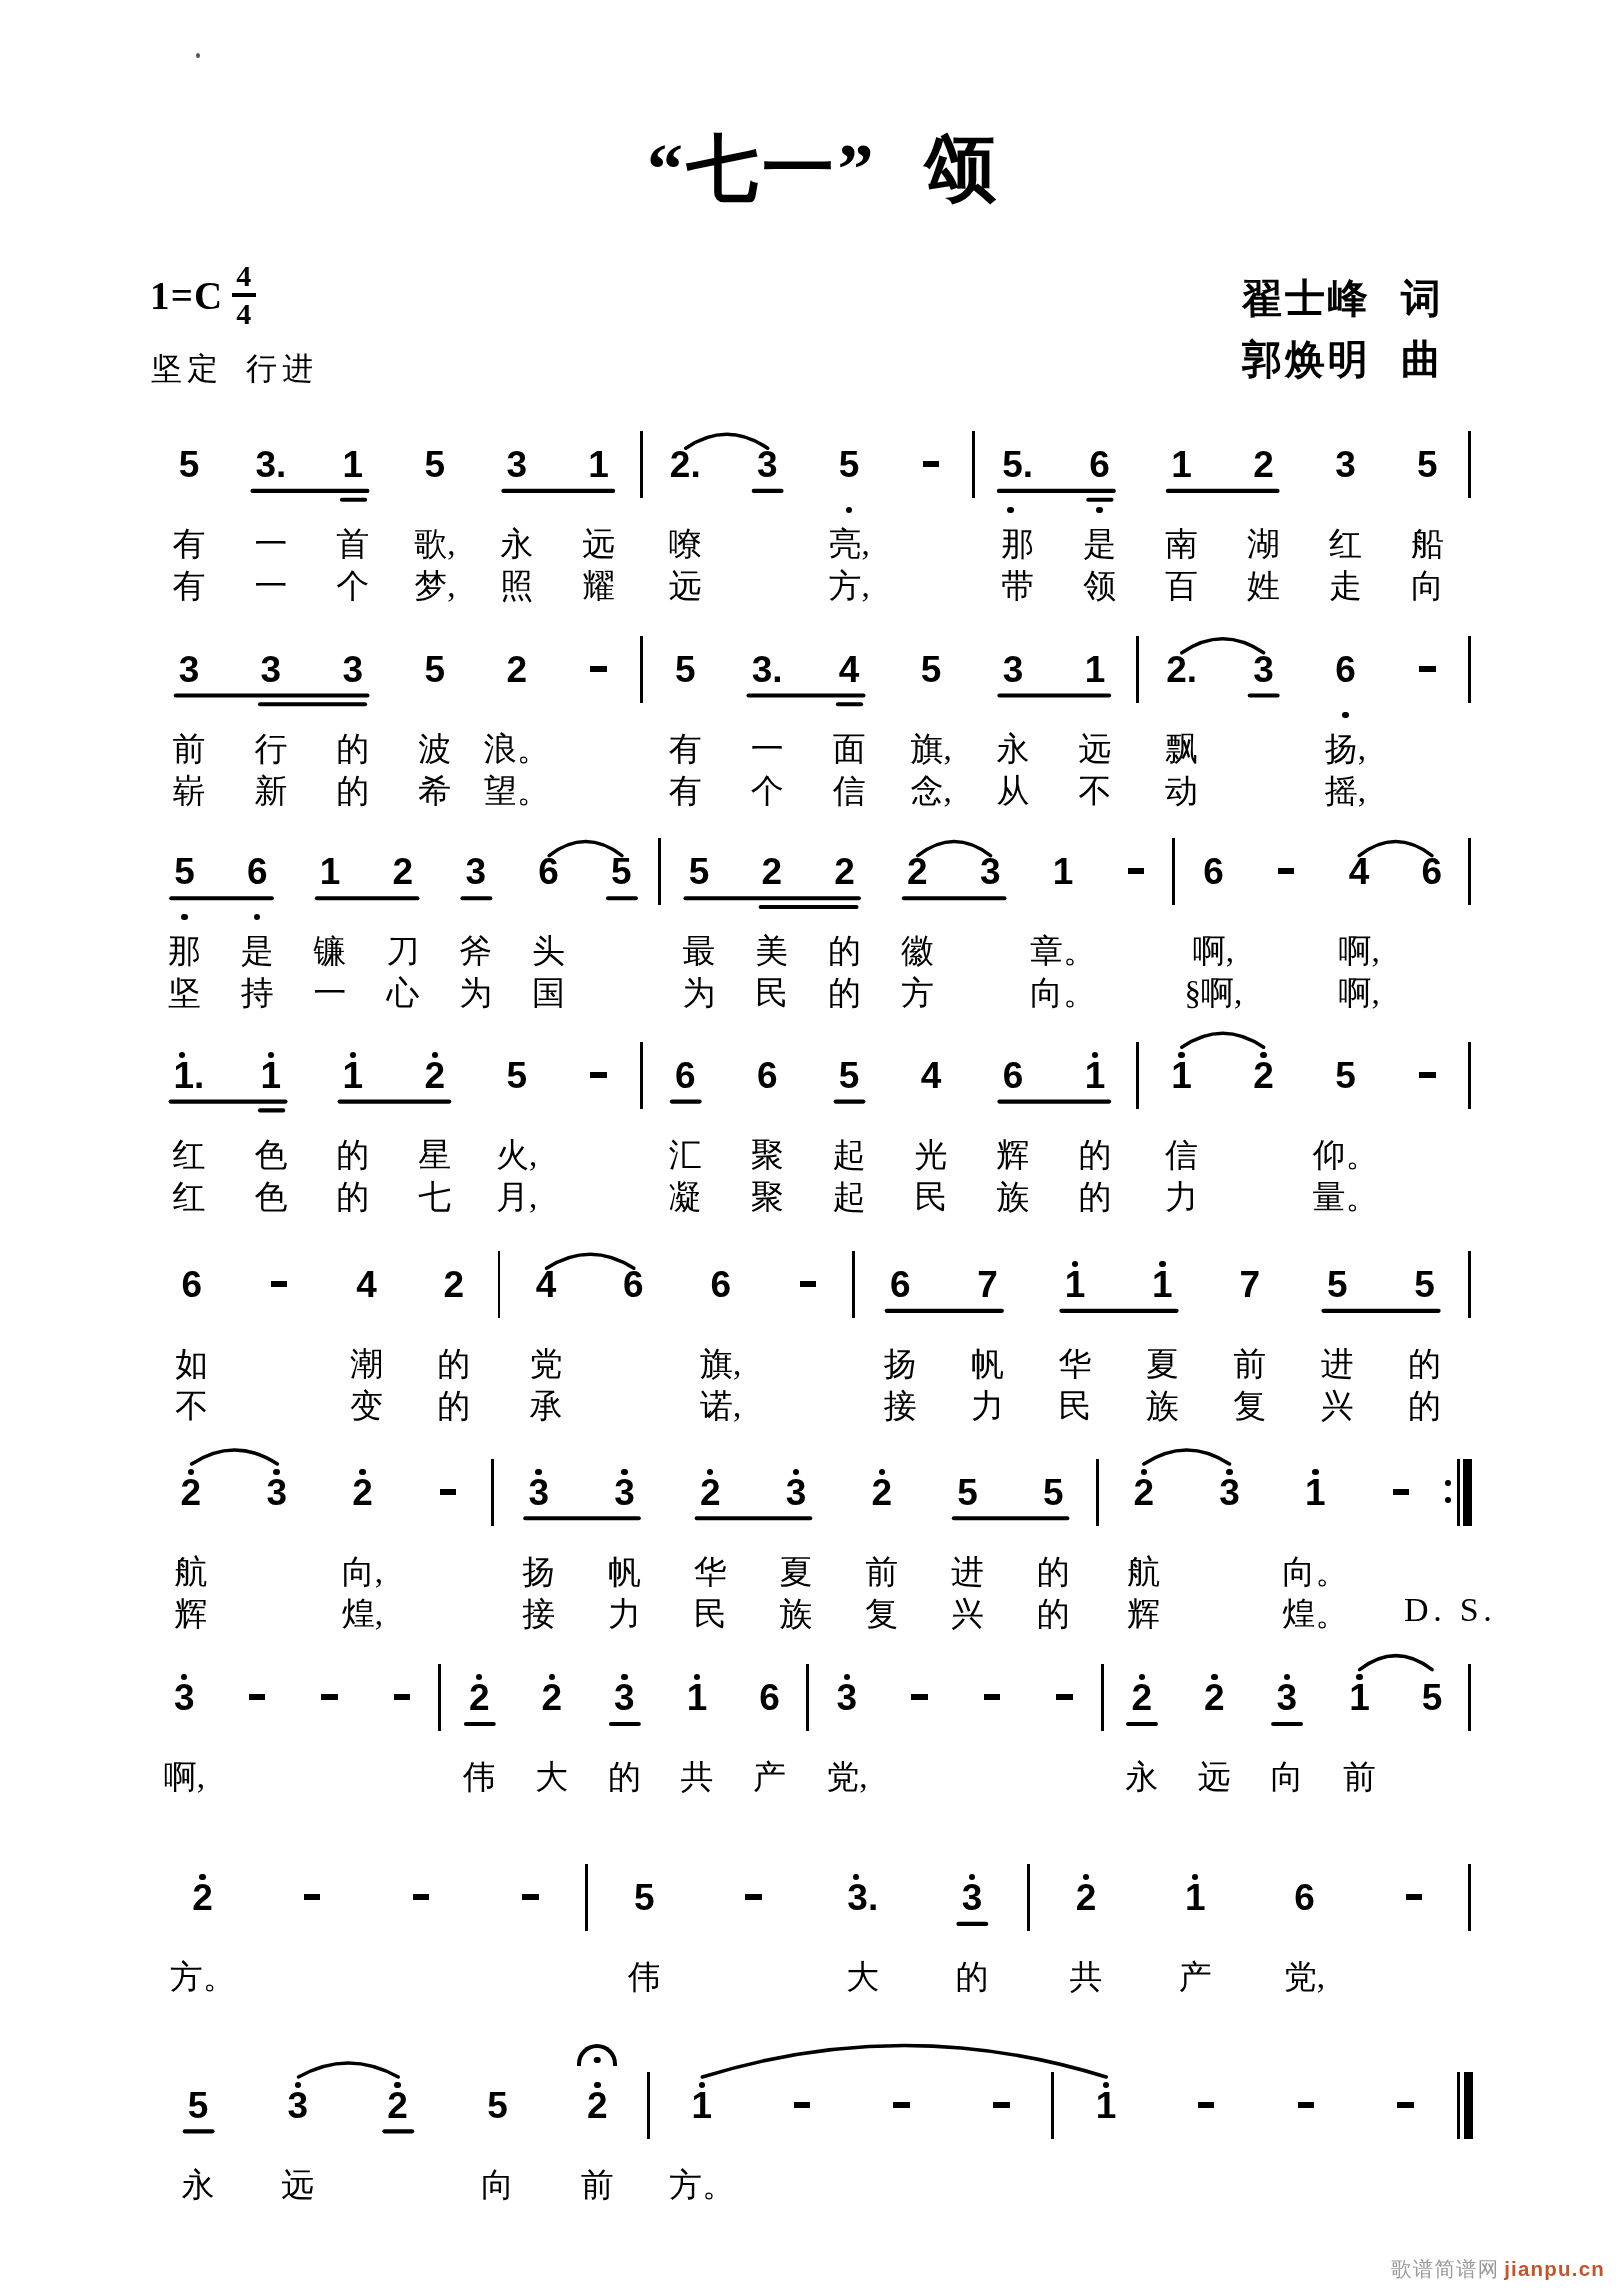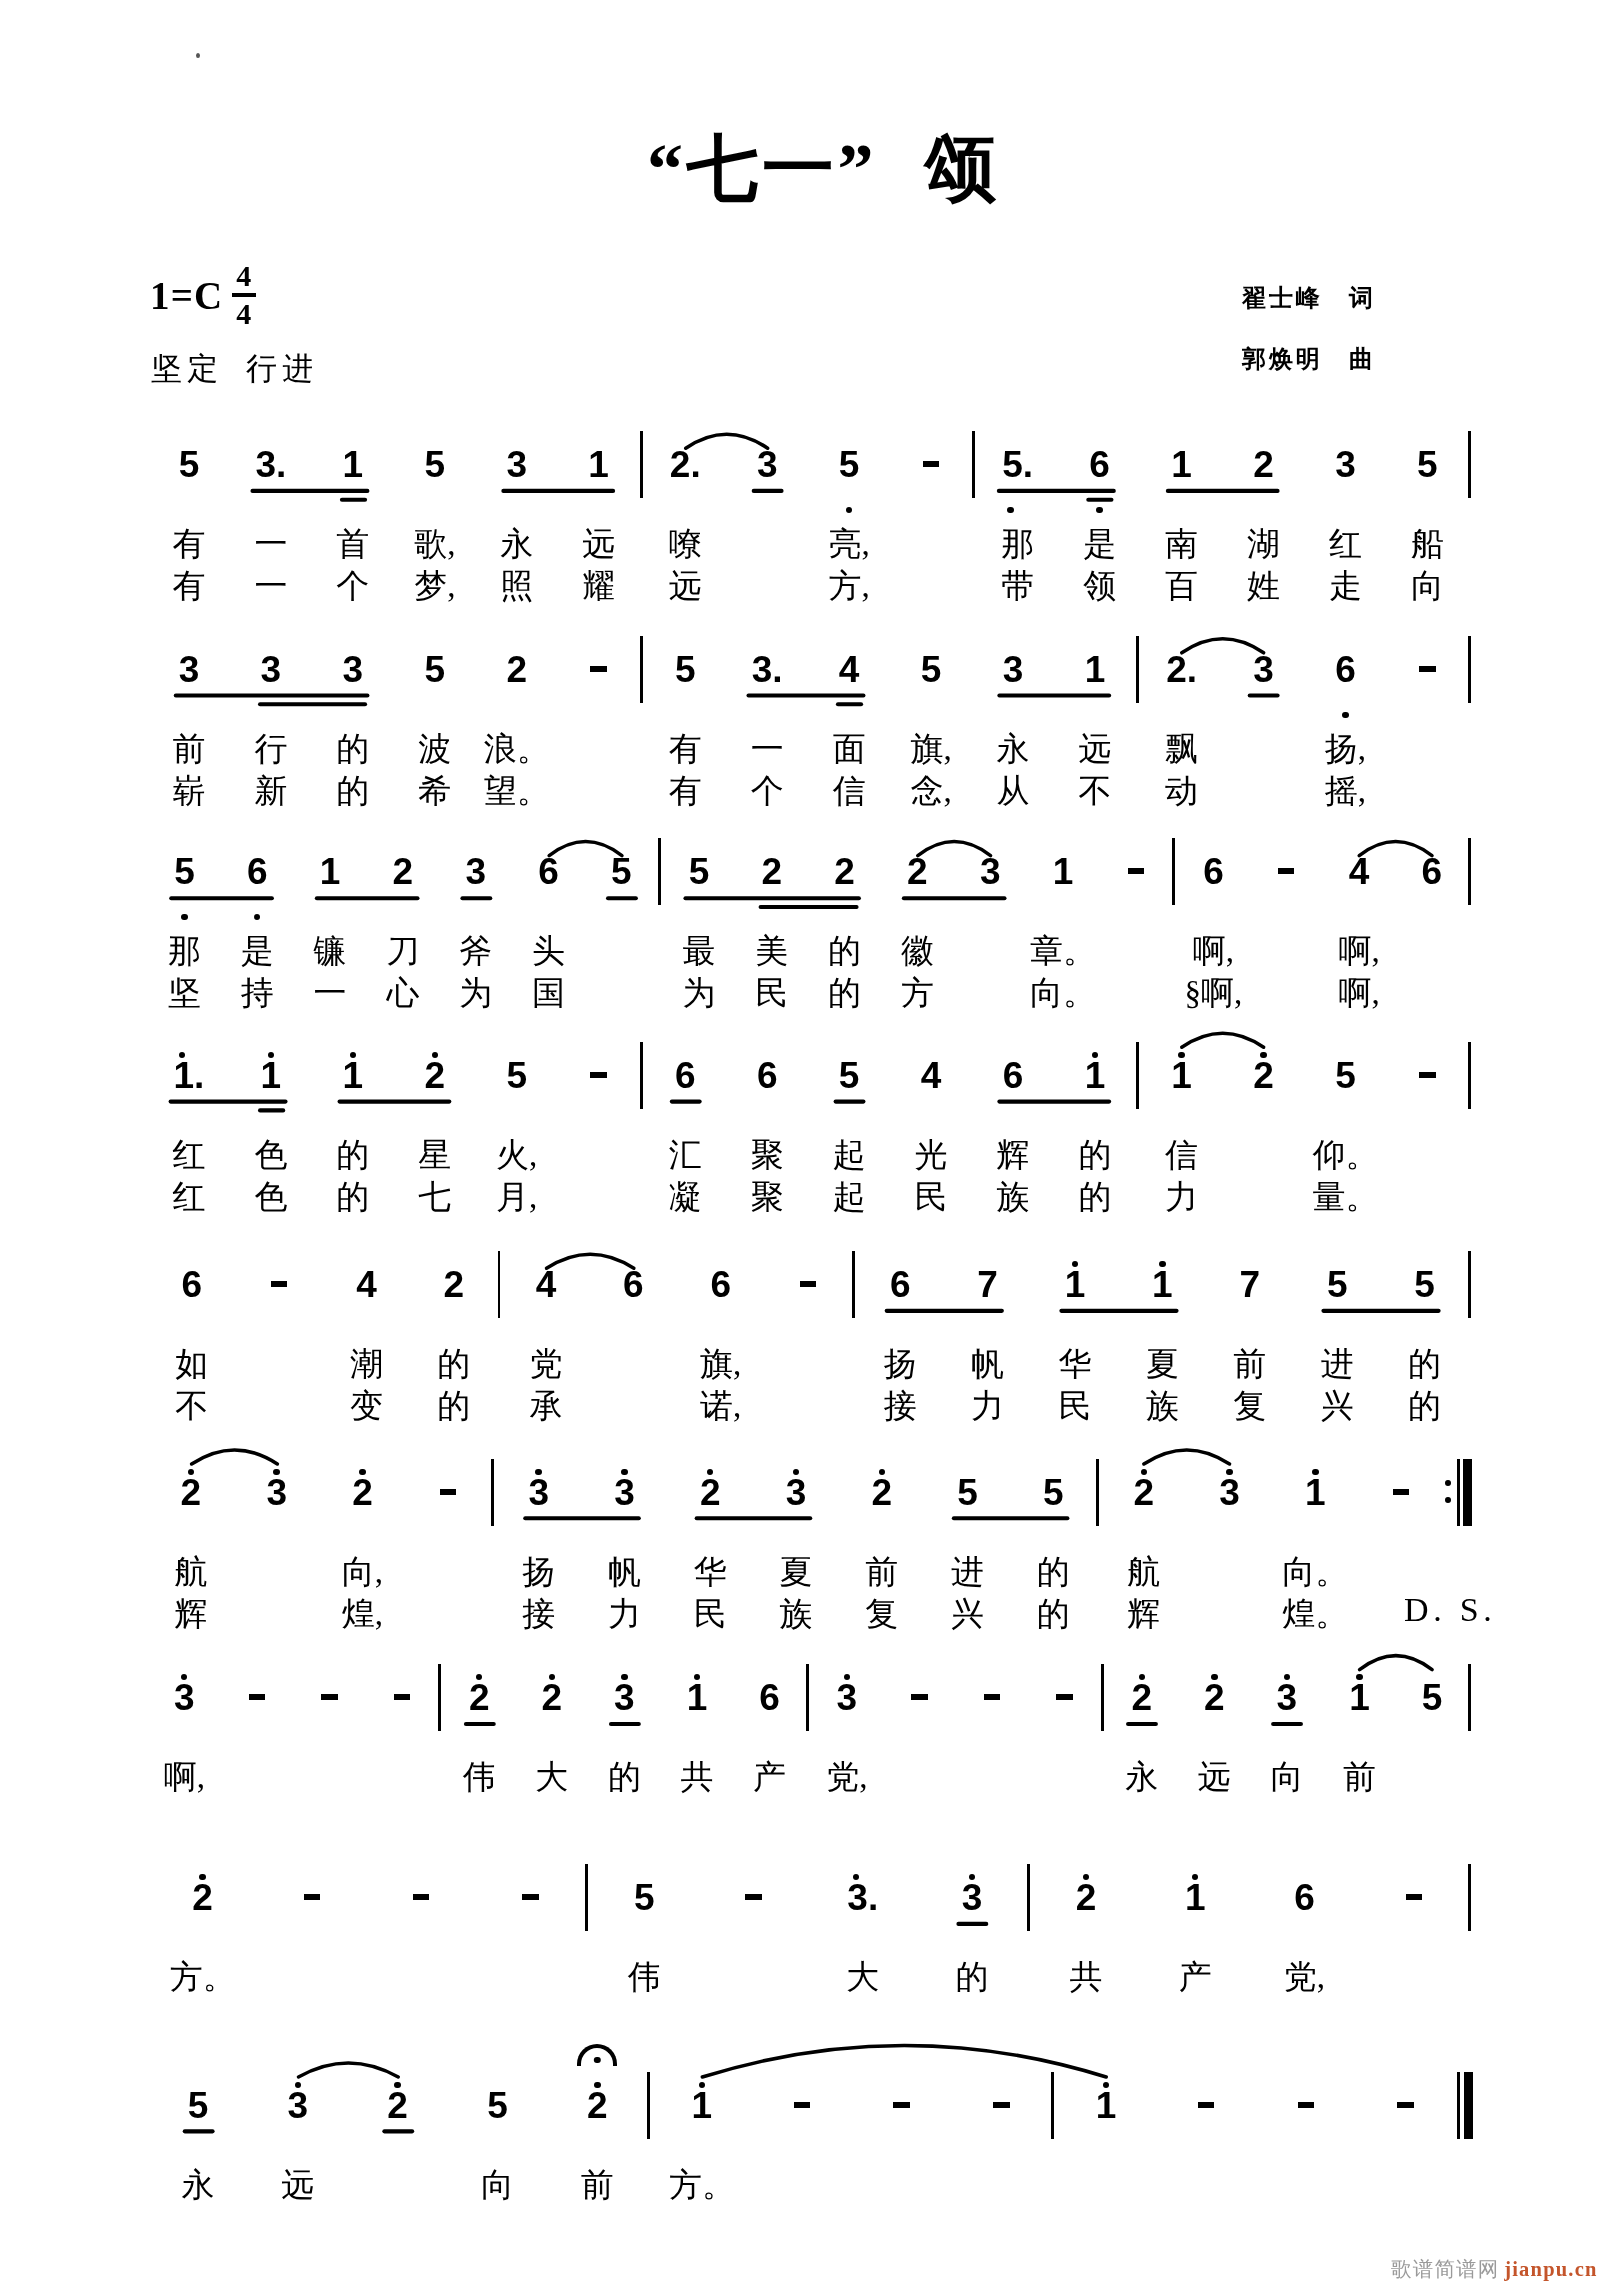--- a/index.html
+++ b/index.html
@@ -7,21 +7,21 @@
   body{width:1623px;height:2295px;position:relative;font-family:"Liberation Serif",serif;color:#000;}
   .page{position:absolute;left:0;top:0;width:1623px;height:2295px;overflow:hidden;}
   .speck{position:absolute;left:196px;top:53px;width:4.1px;height:5.3px;background:#555;border-radius:50%;}
   .title{position:absolute;left:0;top:109px;width:100%;margin:12px;text-align:center;
          font-size:72px;font-weight:bold;letter-spacing:3.5px;word-spacing:26px;}
   .keyblock{position:absolute;left:150px;top:261px;display:flex;align-items:center;gap:8px;}
   .keysig{font-size:39px;font-weight:bold;letter-spacing:1.2px;}
   .meter{display:inline-flex;flex-direction:column;align-items:center;font-weight:bold;font-size:30px;line-height:1;}
   .meter .fbar{width:24.6px;height:3.5px;background:#000;margin:2.3px 0;}
   .tempo{position:absolute;left:151px;top:348px;font-size:31px;letter-spacing:5.3px;word-spacing:9.4px;}
-  .credits{position:absolute;left:1242px;top:268px;font-size:24px;font-weight:600;
+  .credits{position:absolute;left:1242px;top:268px;font-size:40px;font-weight:600;
            line-height:61px;letter-spacing:2.9px;word-spacing:17.5px;white-space:nowrap;}
   .score{position:absolute;left:148px;top:0;width:1325px;height:2295px;}
   .line{position:absolute;left:0;width:100%;display:flex;align-items:stretch;}
   .bar{display:flex;flex-basis:0;min-width:0;}
   .tok{position:relative;flex:1;min-width:0;height:241px;}
   .da{position:absolute;top:71px;left:0;right:0;height:7px;text-align:center;line-height:7px;}
   .aug .da,.aug .db{transform:translateX(-7px);}
   .odot{display:inline-block;width:6.4px;height:6.4px;border-radius:50%;background:#000;}
   .dgrow{position:absolute;top:76px;left:0;right:0;height:37px;text-align:center;}
   .dg{display:inline-block;position:relative;font-family:"Liberation Sans",sans-serif;
@@ -42,21 +42,21 @@
   .bl-repeat .b2{left:19.3px;width:8.8px;}
   .bl-final{width:17.5px;}
   .bl-final .b1{left:1.2px;width:2.9px;}
   .bl-final .b2{left:8.8px;width:8.8px;}
   .fm::before{content:"";position:absolute;left:50%;top:33px;transform:translateX(-50%);
       width:32px;height:17.5px;border:4.1px solid #000;border-bottom:none;border-radius:35px 35px 0 0;}
   .fm::after{content:"";position:absolute;left:50%;top:46px;transform:translateX(-50%);
       width:6.4px;height:6.4px;border-radius:50%;background:#000;}
   .ds{position:absolute;left:1404px;top:1591px;font-size:34px;letter-spacing:4.7px;white-space:nowrap;}
   .watermark{position:absolute;left:1391px;top:2255px;font-size:20.5px;color:#9a9a9a;
-             letter-spacing:1.2px;white-space:nowrap;font-family:Liberation Serif, serif;}
+             letter-spacing:1.2px;white-space:nowrap;font-family:Liberation Sans, sans-serif;}
   .wm-url{color:#c4552b;font-weight:bold;margin-left:4.7px;}
   #slur-svg{position:absolute;left:0;top:0;pointer-events:none;}
 </style>
 </head>
 <body>
 
 <div class="page">
   <div class="speck"></div>
   <h1 class="title">“七一” 颂</h1>
 

